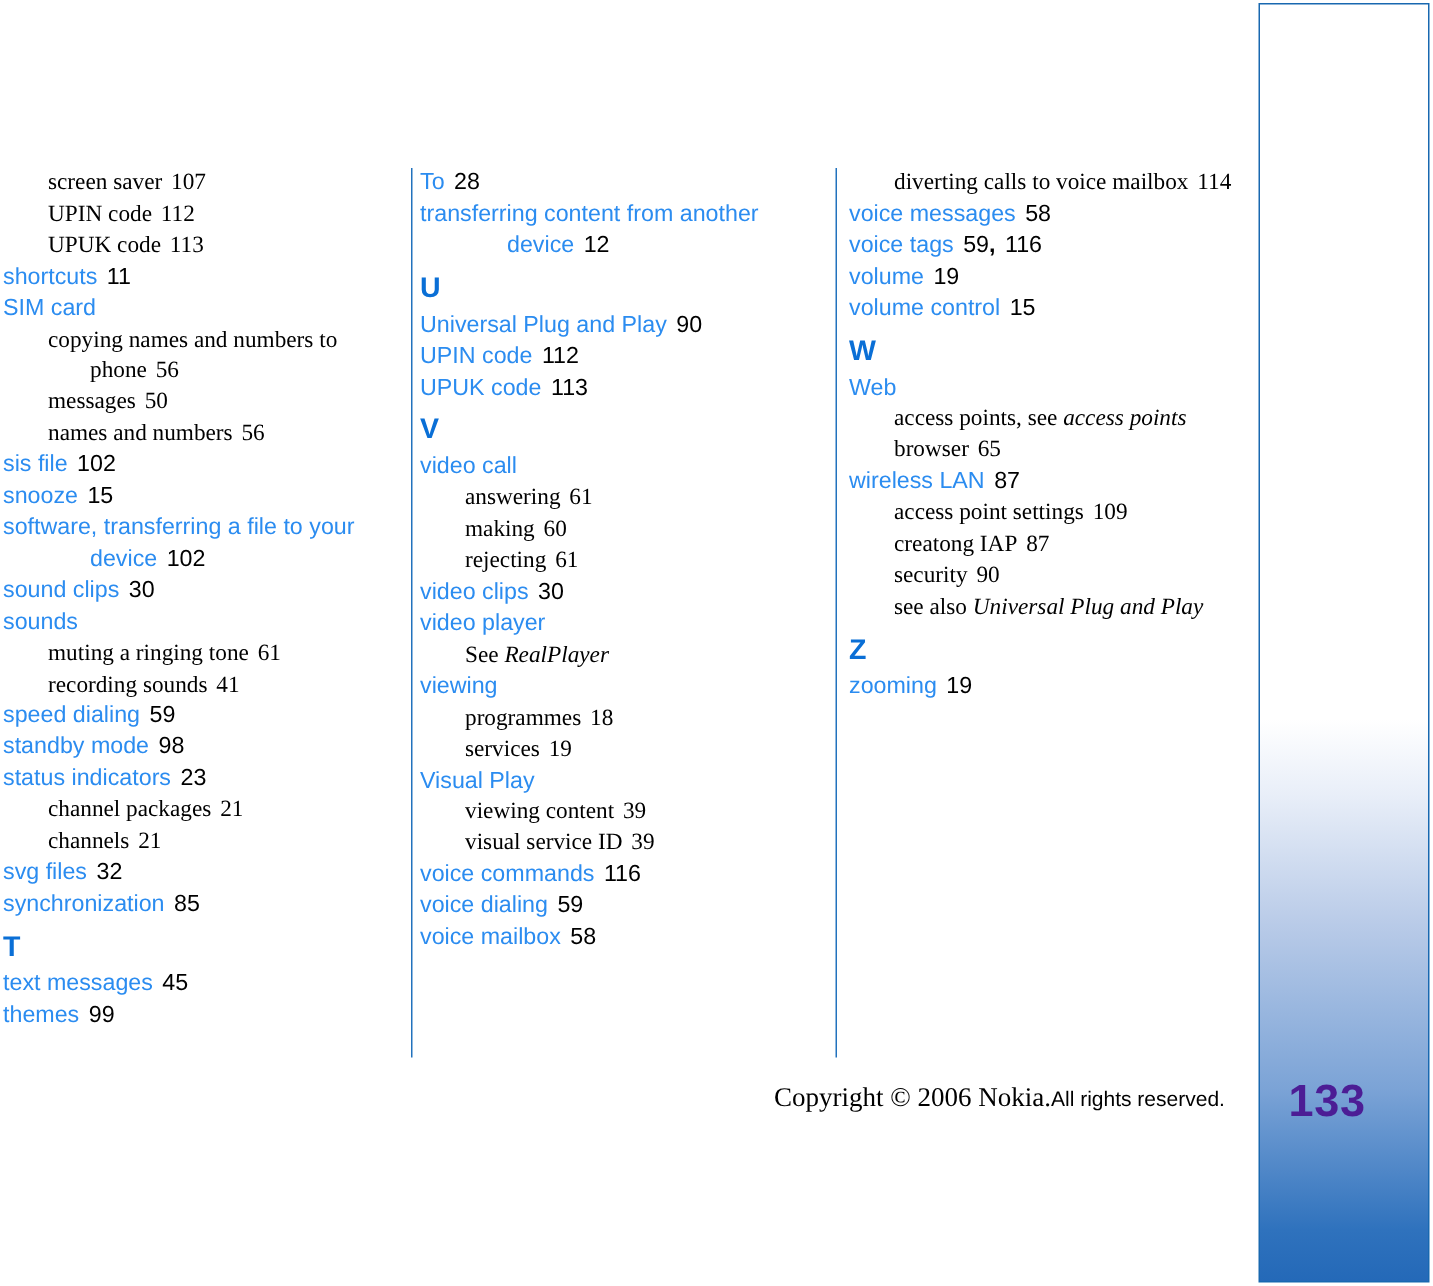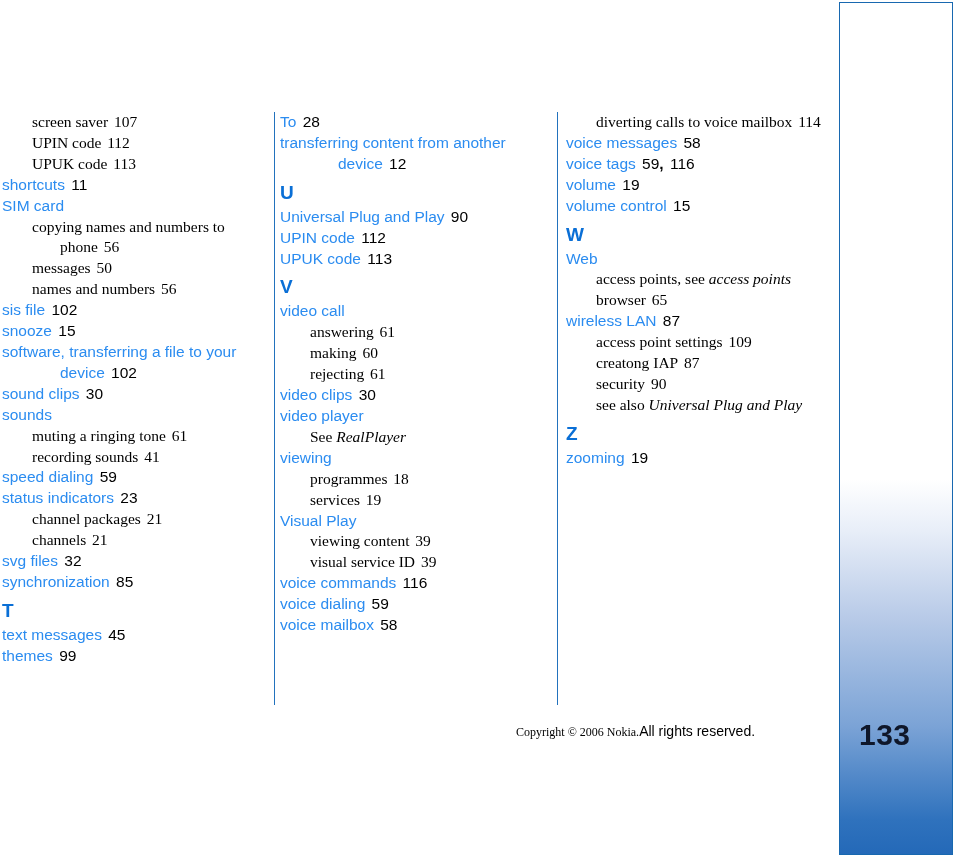--- a/index.html
+++ b/index.html
@@ -33,21 +33,21 @@
                 #7ba3d6 85%,
                 #2f72bd 96%,
                 #2469b8 100%);
   }
   #page-number {
     position: absolute;
     left: 859px;
     top: 718px;
     font-size: 30px;
     font-weight: bold;
-    color: #0f172a;
+    color: #4c1d95;
     letter-spacing: 0.5px;
     font-family: "Liberation Sans", sans-serif;
   }
 
   
   #index-area {
     position: absolute;
     left: 0;
     top: 112px;
     width: 839px;
@@ -112,21 +112,21 @@
   #footer-copyright {
     position: absolute;
     left: 516px;
     top: 721px;
     font-size: 17px;
     color: #000000;
     white-space: nowrap;
   }
   #copyright-main {
     font-family: "Liberation Serif", serif;
-    font-size: 12px;
+    font-size: 18px;
   }
   #copyright-rights {
     font-family: "Liberation Sans", sans-serif;
     font-size: 14px;
   }
 </style>
 </head>
 <body>
 
 <div id="index-area">
@@ -143,20 +143,21 @@
       <div class="subentry"><span>messages</span><span class="pg"> 50</span></div>
       <div class="subentry"><span>names and numbers</span><span class="pg"> 56</span></div>
       <div class="entry"><span>sis file</span><span class="pg"> 102</span></div>
       <div class="entry"><span>snooze</span><span class="pg"> 15</span></div>
       <div class="entry"><span>software, transferring a file to your device</span><span class="pg"> 102</span></div>
       <div class="entry"><span>sound clips</span><span class="pg"> 30</span></div>
       <div class="entry"><span>sounds</span></div>
       <div class="subentry"><span>muting a ringing tone</span><span class="pg"> 61</span></div>
       <div class="subentry"><span>recording sounds</span><span class="pg"> 41</span></div>
       <div class="entry"><span>speed dialing</span><span class="pg"> 59</span></div>
+      <div class="entry"><span>standby mode</span><span class="pg"> 98</span></div>
       <div class="entry"><span>status indicators</span><span class="pg"> 23</span></div>
       <div class="subentry"><span>channel packages</span><span class="pg"> 21</span></div>
       <div class="subentry"><span>channels</span><span class="pg"> 21</span></div>
       <div class="entry"><span>svg files</span><span class="pg"> 32</span></div>
       <div class="entry"><span>synchronization</span><span class="pg"> 85</span></div>
       <div class="letter-heading">T</div>
       <div class="entry"><span>text messages</span><span class="pg"> 45</span></div>
       <div class="entry"><span>themes</span><span class="pg"> 99</span></div>
     </div>
   <div class="index-column" id="column-2">

